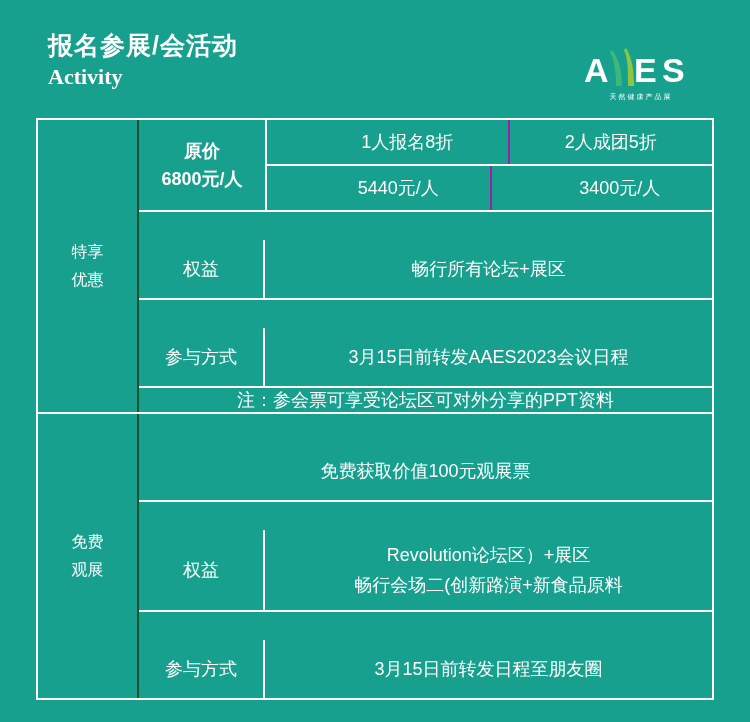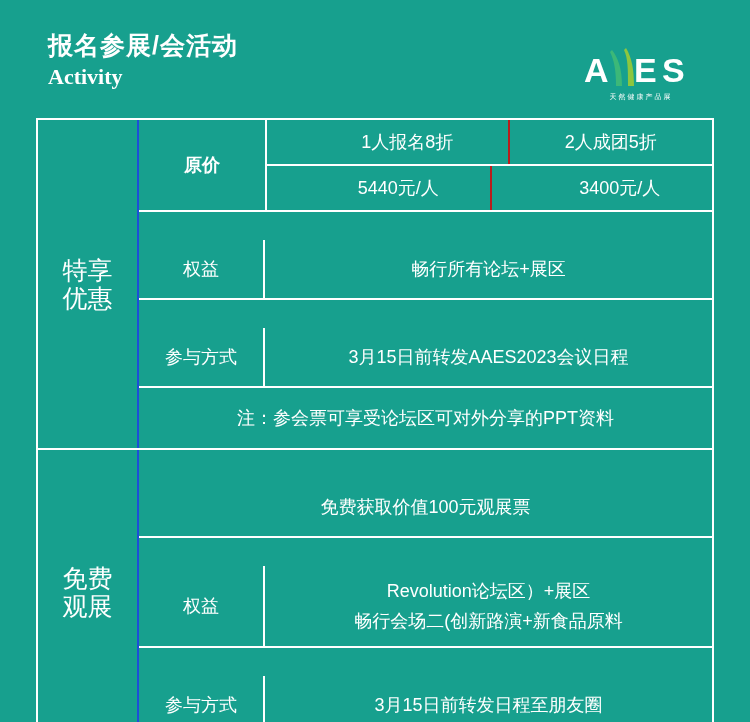--- a/index.html
+++ b/index.html
@@ -76,26 +76,26 @@
   .section {
     display: flex;
     border-bottom: 2px solid #ffffff;
   }
   .section:last-child {
     border-bottom: none;
   }
   .section-label {
     width: 99px;
     flex: 0 0 99px;
-    border-right: 2px solid #1d4ed8;
-    display: flex;
-    align-items: center;
-    justify-content: center;
-    text-align: center;
-    font-size: 25px;
+    border-right: 2px solid #14532d;
+    display: flex;
+    align-items: center;
+    justify-content: center;
+    text-align: center;
+    font-size: 16px;
     line-height: 28px;
     font-weight: normal;
   }
   .section-body {
     flex: 1 1 auto;
     display: flex;
     flex-direction: column;
   }
   .row {
     display: flex;
@@ -153,41 +153,41 @@
     flex: 1 1 50%;
     display: flex;
     align-items: center;
     justify-content: center;
     text-align: center;
     font-size: 18px;
     padding: 10px 4px;
     box-sizing: border-box;
   }
   .price-col.first {
-    border-right: 2px solid #b91c1c;
+    border-right: 2px solid #a21caf;
     margin-left: 40px;
   }
   .wide-cell {
     flex: 1 1 auto;
     display: flex;
     align-items: center;
     justify-content: center;
     text-align: center;
     font-size: 18px;
     line-height: 30px;
     padding: 10px 6px;
     box-sizing: border-box;
   }
   .note-row {
     display: flex;
     align-items: center;
     justify-content: center;
     text-align: center;
     font-size: 18px;
-    padding: 18px 8px;
+    padding: 0 8px;
     box-sizing: border-box;
     border-radius: 22px;
   }
   .h-tall { min-height: 62px; }
   .h-mid { min-height: 58px; }
 </style>
 </head>
 <body>
 
 <div class="page">
@@ -217,20 +217,21 @@
           <div>特享</div>
           <div>优惠</div>
         </div>
       </div>
       <div class="section-body">
 
         <div class="split-row" style="border-bottom:2px solid #ffffff;">
           <div class="price-cell">
             <div>
               <div>原价</div>
+              <div>6800元/人</div>
             </div>
           </div>
           <div class="price-right">
             <div class="price-row">
               <div class="price-col first">1人报名8折</div>
               <div class="price-col">2人成团5折</div>
             </div>
             <div class="price-row">
               <div class="price-col first">5440元/人</div>
               <div class="price-col">3400元/人</div>

